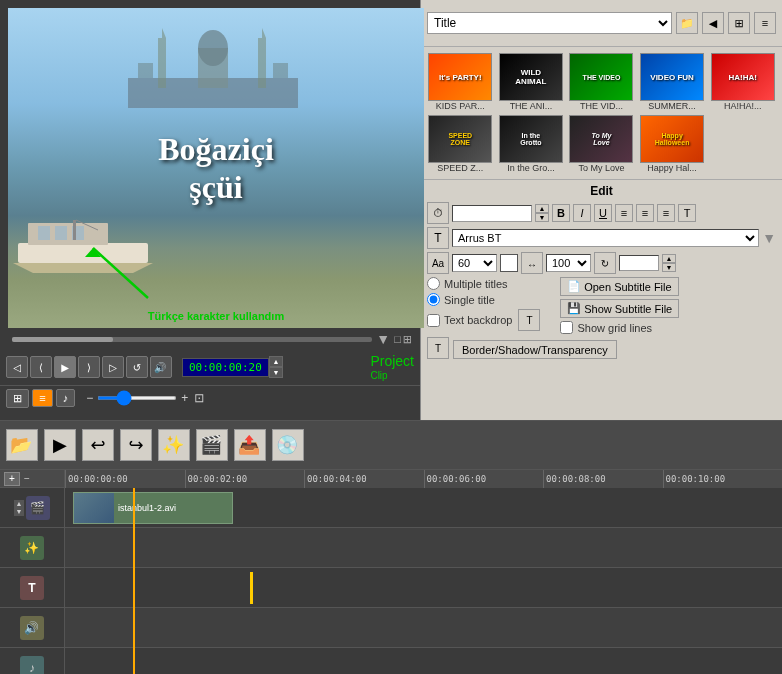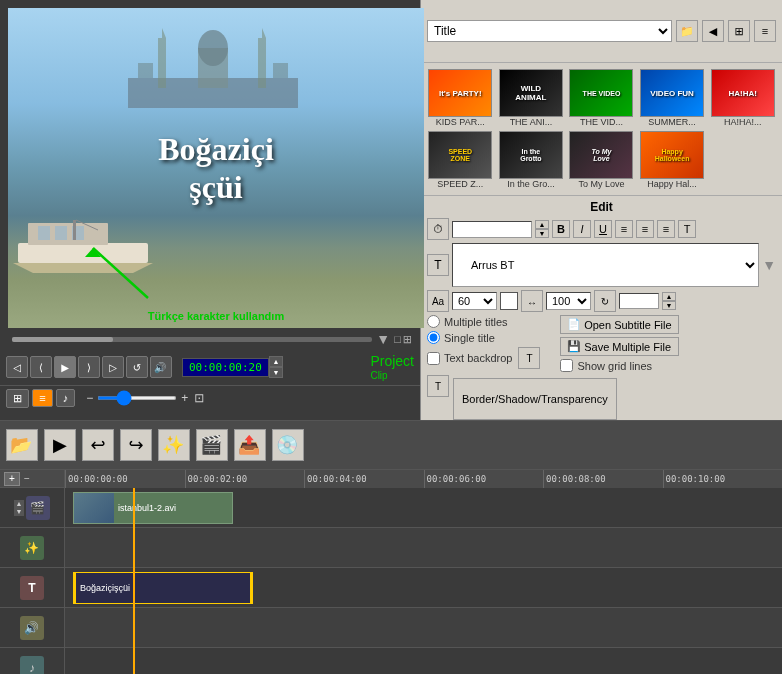--- a/index.html
+++ b/index.html
@@ -18,21 +18,21 @@
     .time-display { background: #000080; color: #00ff00; font-family: monospace; font-size: 11px; padding: 2px 6px; border: 1px solid #555; margin-left: 4px; }
     .time-arrows { display: flex; flex-direction: column; }
     .time-arrow-btn { background: #555; border: 1px solid #666; color: white; height: 11px; width: 14px; cursor: pointer; font-size: 7px; display: flex; align-items: center; justify-content: center; }
     .view-btn { background: #555; border: 1px solid #777; color: white; padding: 2px 6px; cursor: pointer; font-size: 11px; border-radius: 2px; }
     .view-btn.active { background: #ff8800; }
     .zoom-bar { display: flex; align-items: center; gap: 4px; margin-left: 8px; }
 
     
     .right-panel { flex: 1; background: #d4d0c8; border-left: 1px solid #888; display: flex; flex-direction: column; }
     
-    .title-selector { display: flex; padding: 20px 6px; background: #d4d0c8; border-bottom: 1px solid #aaa; gap: 4px; }
+    .title-selector { display: flex; padding: 12px 6px; background: #d4d0c8; border-bottom: 1px solid #aaa; gap: 4px; }
     .title-dropdown { flex: 1; padding: 2px; border: 1px solid #999; background: white; font-size: 12px; }
     .icon-btn { background: #d4d0c8; border: 1px solid #999; width: 22px; height: 22px; cursor: pointer; display: flex; align-items: center; justify-content: center; font-size: 11px; }
 
     .titles-grid { display: grid; grid-template-columns: repeat(5, 1fr); gap: 4px; padding: 6px; background: #d4d0c8; }
     .title-item { display: flex; flex-direction: column; align-items: center; cursor: pointer; }
     .title-thumb { width: 64px; height: 48px; background: #000; border: 1px solid #888; overflow: hidden; display: flex; align-items: center; justify-content: center; }
     .title-label { font-size: 9px; color: #333; text-align: left; max-width: 64px; overflow: hidden; text-overflow: ellipsis; white-space: nowrap; }
 
     
     .thumb-party { background: linear-gradient(135deg, #ff4400, #ff8800); }
@@ -52,34 +52,34 @@
     .edit-section { background: #d4d0c8; border-top: 1px solid #aaa; padding: 4px 6px; }
     .edit-title { text-align: center; font-weight: bold; font-size: 12px; color: #000; margin-bottom: 4px; }
     
     .edit-row { display: flex; align-items: center; gap: 3px; margin-bottom: 3px; }
     .time-input { width: 80px; font-family: monospace; font-size: 11px; border: 1px inset #999; background: white; padding: 1px 3px; }
     .format-btn { background: #d4d0c8; border: 1px solid #999; width: 18px; height: 18px; cursor: pointer; display: flex; align-items: center; justify-content: center; font-size: 11px; }
     .format-btn.bold { font-weight: bold; }
     .format-btn.italic { font-style: italic; }
     .format-btn.underline { text-decoration: underline; }
 
-    .font-select { flex: 1; font-size: 11px; border: 1px inset #999; background: white; padding: 14px; }
+    .font-select { flex: 1; font-size: 11px; border: 1px inset #999; background: white; padding: 1px; }
     .font-size-select { width: 45px; font-size: 11px; border: 1px inset #999; background: white; padding: 1px; }
     .num-input { width: 40px; font-size: 11px; border: 1px inset #999; background: white; padding: 1px 3px; }
     .spin-btn { display: flex; flex-direction: column; }
     .spin-up, .spin-down { background: #d4d0c8; border: 1px solid #999; width: 14px; height: 9px; cursor: pointer; font-size: 7px; display: flex; align-items: center; justify-content: center; line-height: 1; }
     .color-box { width: 18px; height: 18px; border: 1px solid #555; background: white; }
     .radio-item { display: flex; align-items: center; gap: 4px; font-size: 11px; color: #333; }
     .radio-item input { margin: 0; }
     .check-item { display: flex; align-items: center; gap: 4px; font-size: 11px; color: #333; }
     .check-item input { margin: 0; }
 
     .subtitle-btn { background: #d4d0c8; border: 1px solid #999; padding: 2px 6px; cursor: pointer; font-size: 11px; display: flex; align-items: center; gap: 3px; white-space: nowrap; }
 
-    .border-btn { background: #d4d0c8; border: 1px solid #999; padding: 14px 8px; cursor: pointer; font-size: 11px; margin-top: 3px; }
+    .border-btn { background: #d4d0c8; border: 1px solid #999; padding: 2px 8px; cursor: pointer; font-size: 11px; margin-top: 3px; }
 
     
     .bottom-section { flex: 1; background: #3a3a3a; display: flex; flex-direction: column; min-height: 0; }
     .track-icon { width: 24px; height: 24px; background: #555; border-radius: 3px; display: flex; align-items: center; justify-content: center; color: #ccc; font-size: 12px; }
     .track-icon.video { background: #4a4a6a; }
     .track-icon.effect { background: #4a6a4a; }
     .track-icon.title { background: #6a4a4a; color: white; font-weight: bold; }
     .track-icon.audio { background: #6a6a4a; }
     .track-icon.music { background: #4a6a6a; }
     .track-row { height: 40px; border-bottom: 1px solid #555; position: relative; background: #404040; }
@@ -323,21 +323,21 @@
               <button class="icon-btn" style="font-size:10px;margin-left:2px;">T</button>
             </label>
           </div>
           <div style="display:flex;flex-direction:column;gap:3px;">
             <button class="subtitle-btn">
               <span>📄</span>
               <span>Open Subtitle File</span>
             </button>
             <button class="subtitle-btn">
               <span>💾</span>
-              <span>Save Multiple File</span>
+              <span>Show Subtitle File</span>
             </button>
             <label class="check-item">
               <input type="checkbox" style="">
               <span>Show grid lines</span>
             </label>
           </div>
         </div>
 
         <div style="display:flex;gap:4px;margin-top:2px;">
           <button class="icon-btn" style="font-size:10px;">T</button>
@@ -412,23 +412,20 @@
               <div class="clip-thumbnail">
                 <div style="width:100%;height:100%;background:linear-gradient(135deg,#5a7a8a,#3a5a7a);display:flex;align-items:center;justify-content:center;"></div>
               </div>
               <span class="clip-label">istanbul1-2.avi</span>
             </div>
           </div>
 
           <div class="track-row"></div>
 
           <div class="track-row">
-            <div class="title-clip">
-              <span class="title-clip-label">Boğaziçişçüi</span>
-            </div>
 
             <div style="position:absolute;top:4px;left:185px;width:3px;height:32px;background:#ffcc00;"></div>
           </div>
 
           <div class="track-row"></div>
 
           <div class="track-row"></div>
         </div>
       </div>
     </div>

